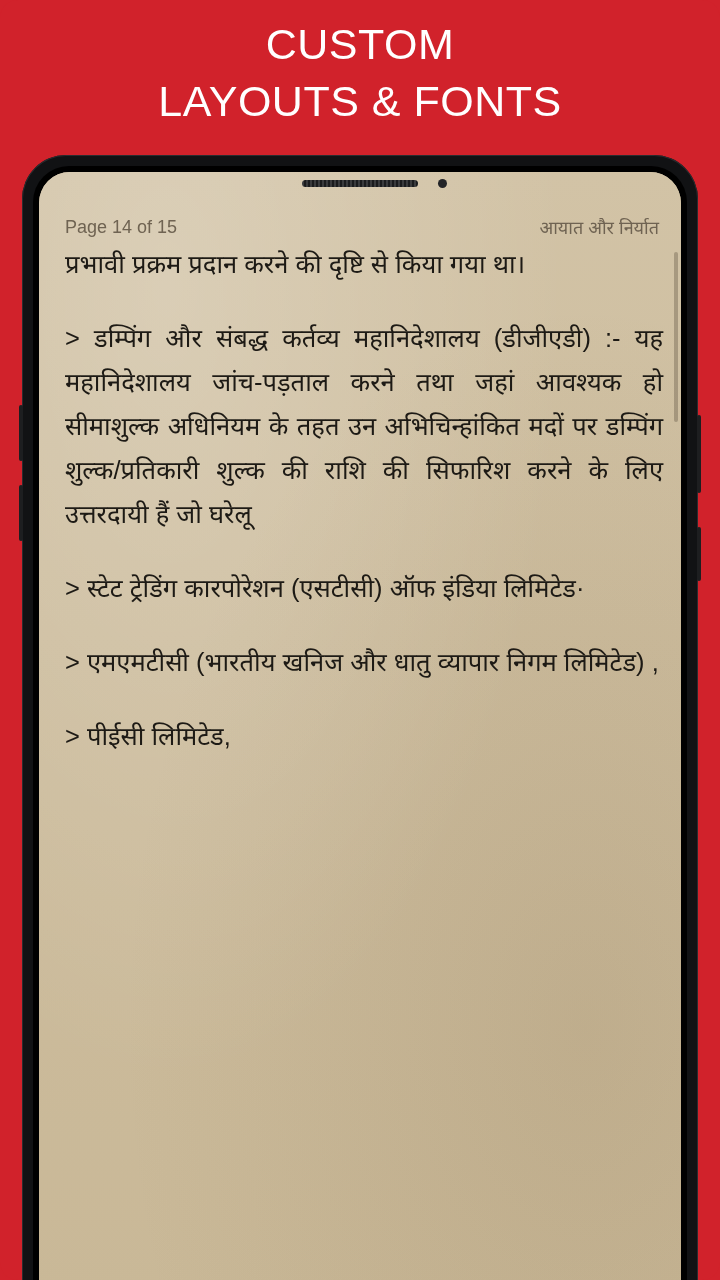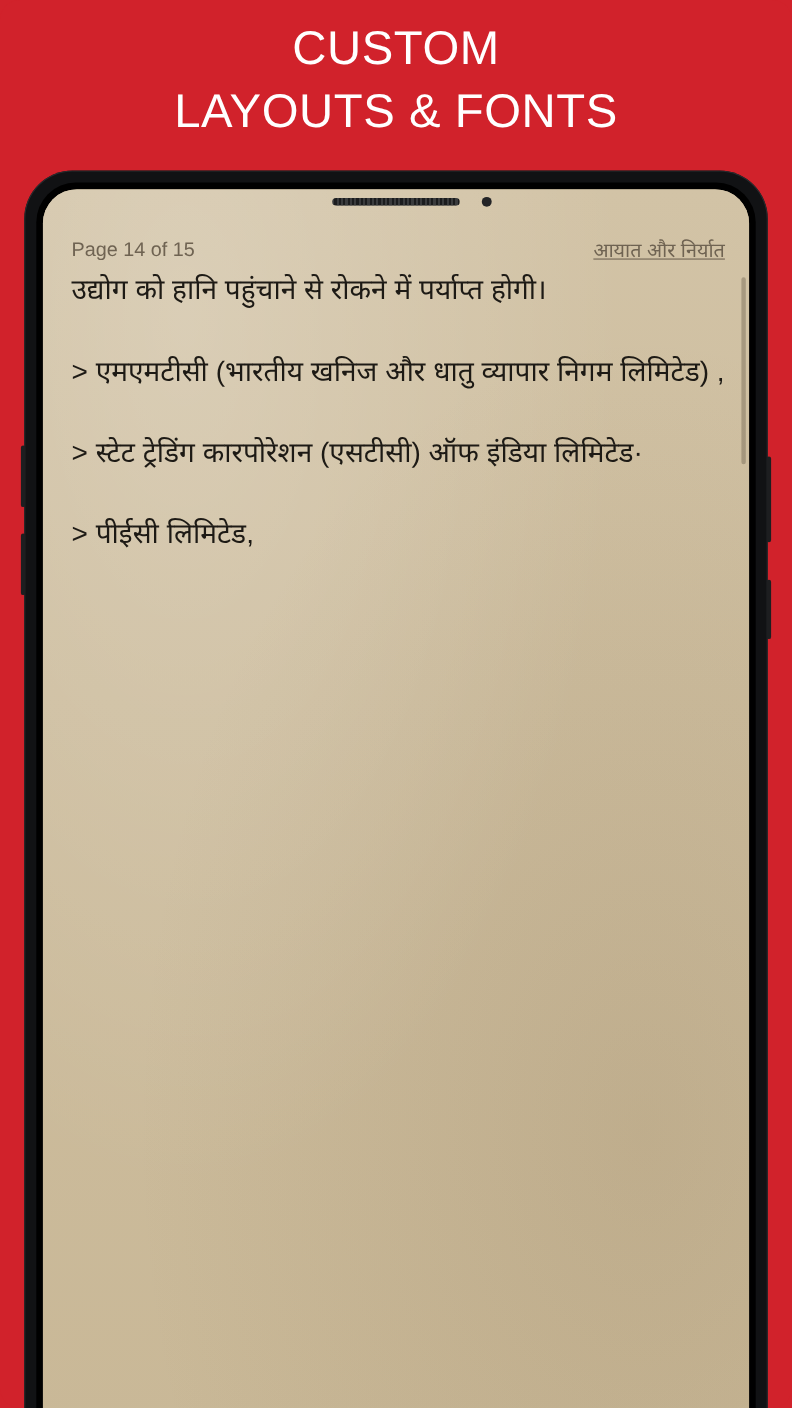--- a/index.html
+++ b/index.html
@@ -126,21 +126,20 @@
     display: flex;
     align-items: center;
     justify-content: space-between;
     color: #6d6150;
     font-size: 18px;
   }
   .reader-header .page-indicator { font-size: 18px; color: #6f6352; }
   .reader-header .doc-title {
     font-size: 18px;
     color: #6f6352;
-    text-decoration: underline;
   }
   .reader-body {
     position: absolute;
     top: 70px;
     left: 0; right: 0; bottom: 0;
     padding: 0 18px 0 26px;
     color: #1d1a15;
     font-family: "Liberation Sans", sans-serif;
     font-size: 25.5px;
     line-height: 44px;
@@ -182,23 +181,24 @@
 
       <div class="phone-screen">
         <div class="reader">
 
           <div class="reader-header">
             <span class="page-indicator">Page 14 of 15</span>
             <span class="doc-title">आयात और निर्यात</span>
           </div>
 
           <div class="reader-body">
-            <p>उद्योग को हानि पहुंचाने से रोकने में पर्याप्त होगी।</p>
+            <p>प्रभावी प्रक्रम प्रदान करने की दृष्टि से किया गया था।</p>
+            <p>&gt; डम्पिंग और संबद्ध कर्तव्य महानिदेशालय (डीजीएडी) :- यह महानिदेशालय जांच-पड़ताल करने तथा जहां आवश्यक हो सीमाशुल्क अधिनियम के तहत उन अभिचिन्हांकित मदों पर डम्पिंग शुल्क/प्रतिकारी शुल्क की राशि की सिफारिश करने के लिए उत्तरदायी हैं जो घरेलू</p>
+            <p>&gt; स्टेट ट्रेडिंग कारपोरेशन (एसटीसी) ऑफ इंडिया लिमिटेड·</p>
             <p>&gt;  एमएमटीसी (भारतीय खनिज और धातु व्यापार निगम लिमिटेड) ,</p>
-            <p>&gt; स्टेट ट्रेडिंग कारपोरेशन (एसटीसी) ऑफ इंडिया लिमिटेड·</p>
             <p>&gt; पीईसी लिमिटेड,</p>
           </div>
 
           <div class="scrollbar"></div>
         </div>
       </div>
     </div>
   </div>
 </div>
 

